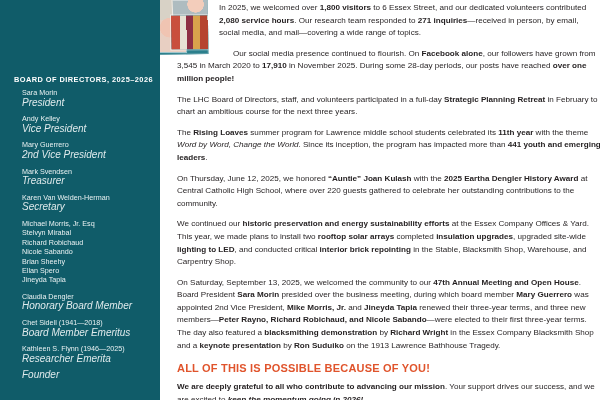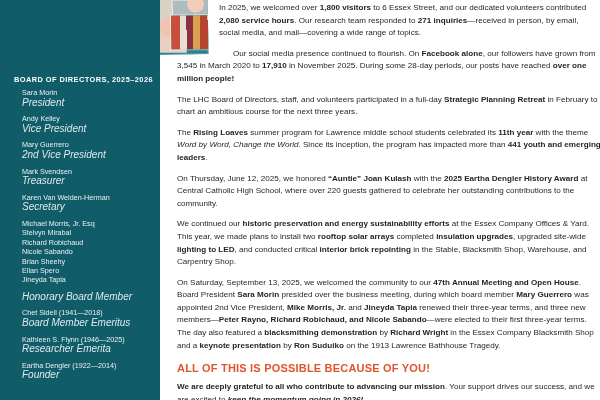--- a/index.html
+++ b/index.html
@@ -128,32 +128,32 @@
       <div class="sb-name">Michael Morris, Jr. Esq</div>
       <div class="sb-name">Stelvyn Mirabal</div>
       <div class="sb-name">Richard Robichaud</div>
       <div class="sb-name">Nicole Sabando</div>
       <div class="sb-name">Brian Sheehy</div>
       <div class="sb-name">Ellan Spero</div>
       <div class="sb-name">Jineyda Tapia</div>
     </div>
 
     <div class="sb-group">
+      <div class="sb-name">Claudia Dengler</div>
       <div class="sb-role">Honorary Board Member</div>
     </div>
     <div class="sb-group">
       <div class="sb-name">Chet Sidell (1941—2018)</div>
       <div class="sb-role">Board Member Emeritus</div>
     </div>
     <div class="sb-group">
       <div class="sb-name">Kathleen S. Flynn (1946—2025)</div>
       <div class="sb-role">Researcher Emerita</div>
     </div>
     <div class="sb-group">
-      <div class="sb-name">Eartha Dengler (1922—2014)</div>
       <div class="sb-role">Founder</div>
     </div>
 
   </div>
 </aside>
 
 <main id="content">
 
   <div class="shape-left"></div>
 

